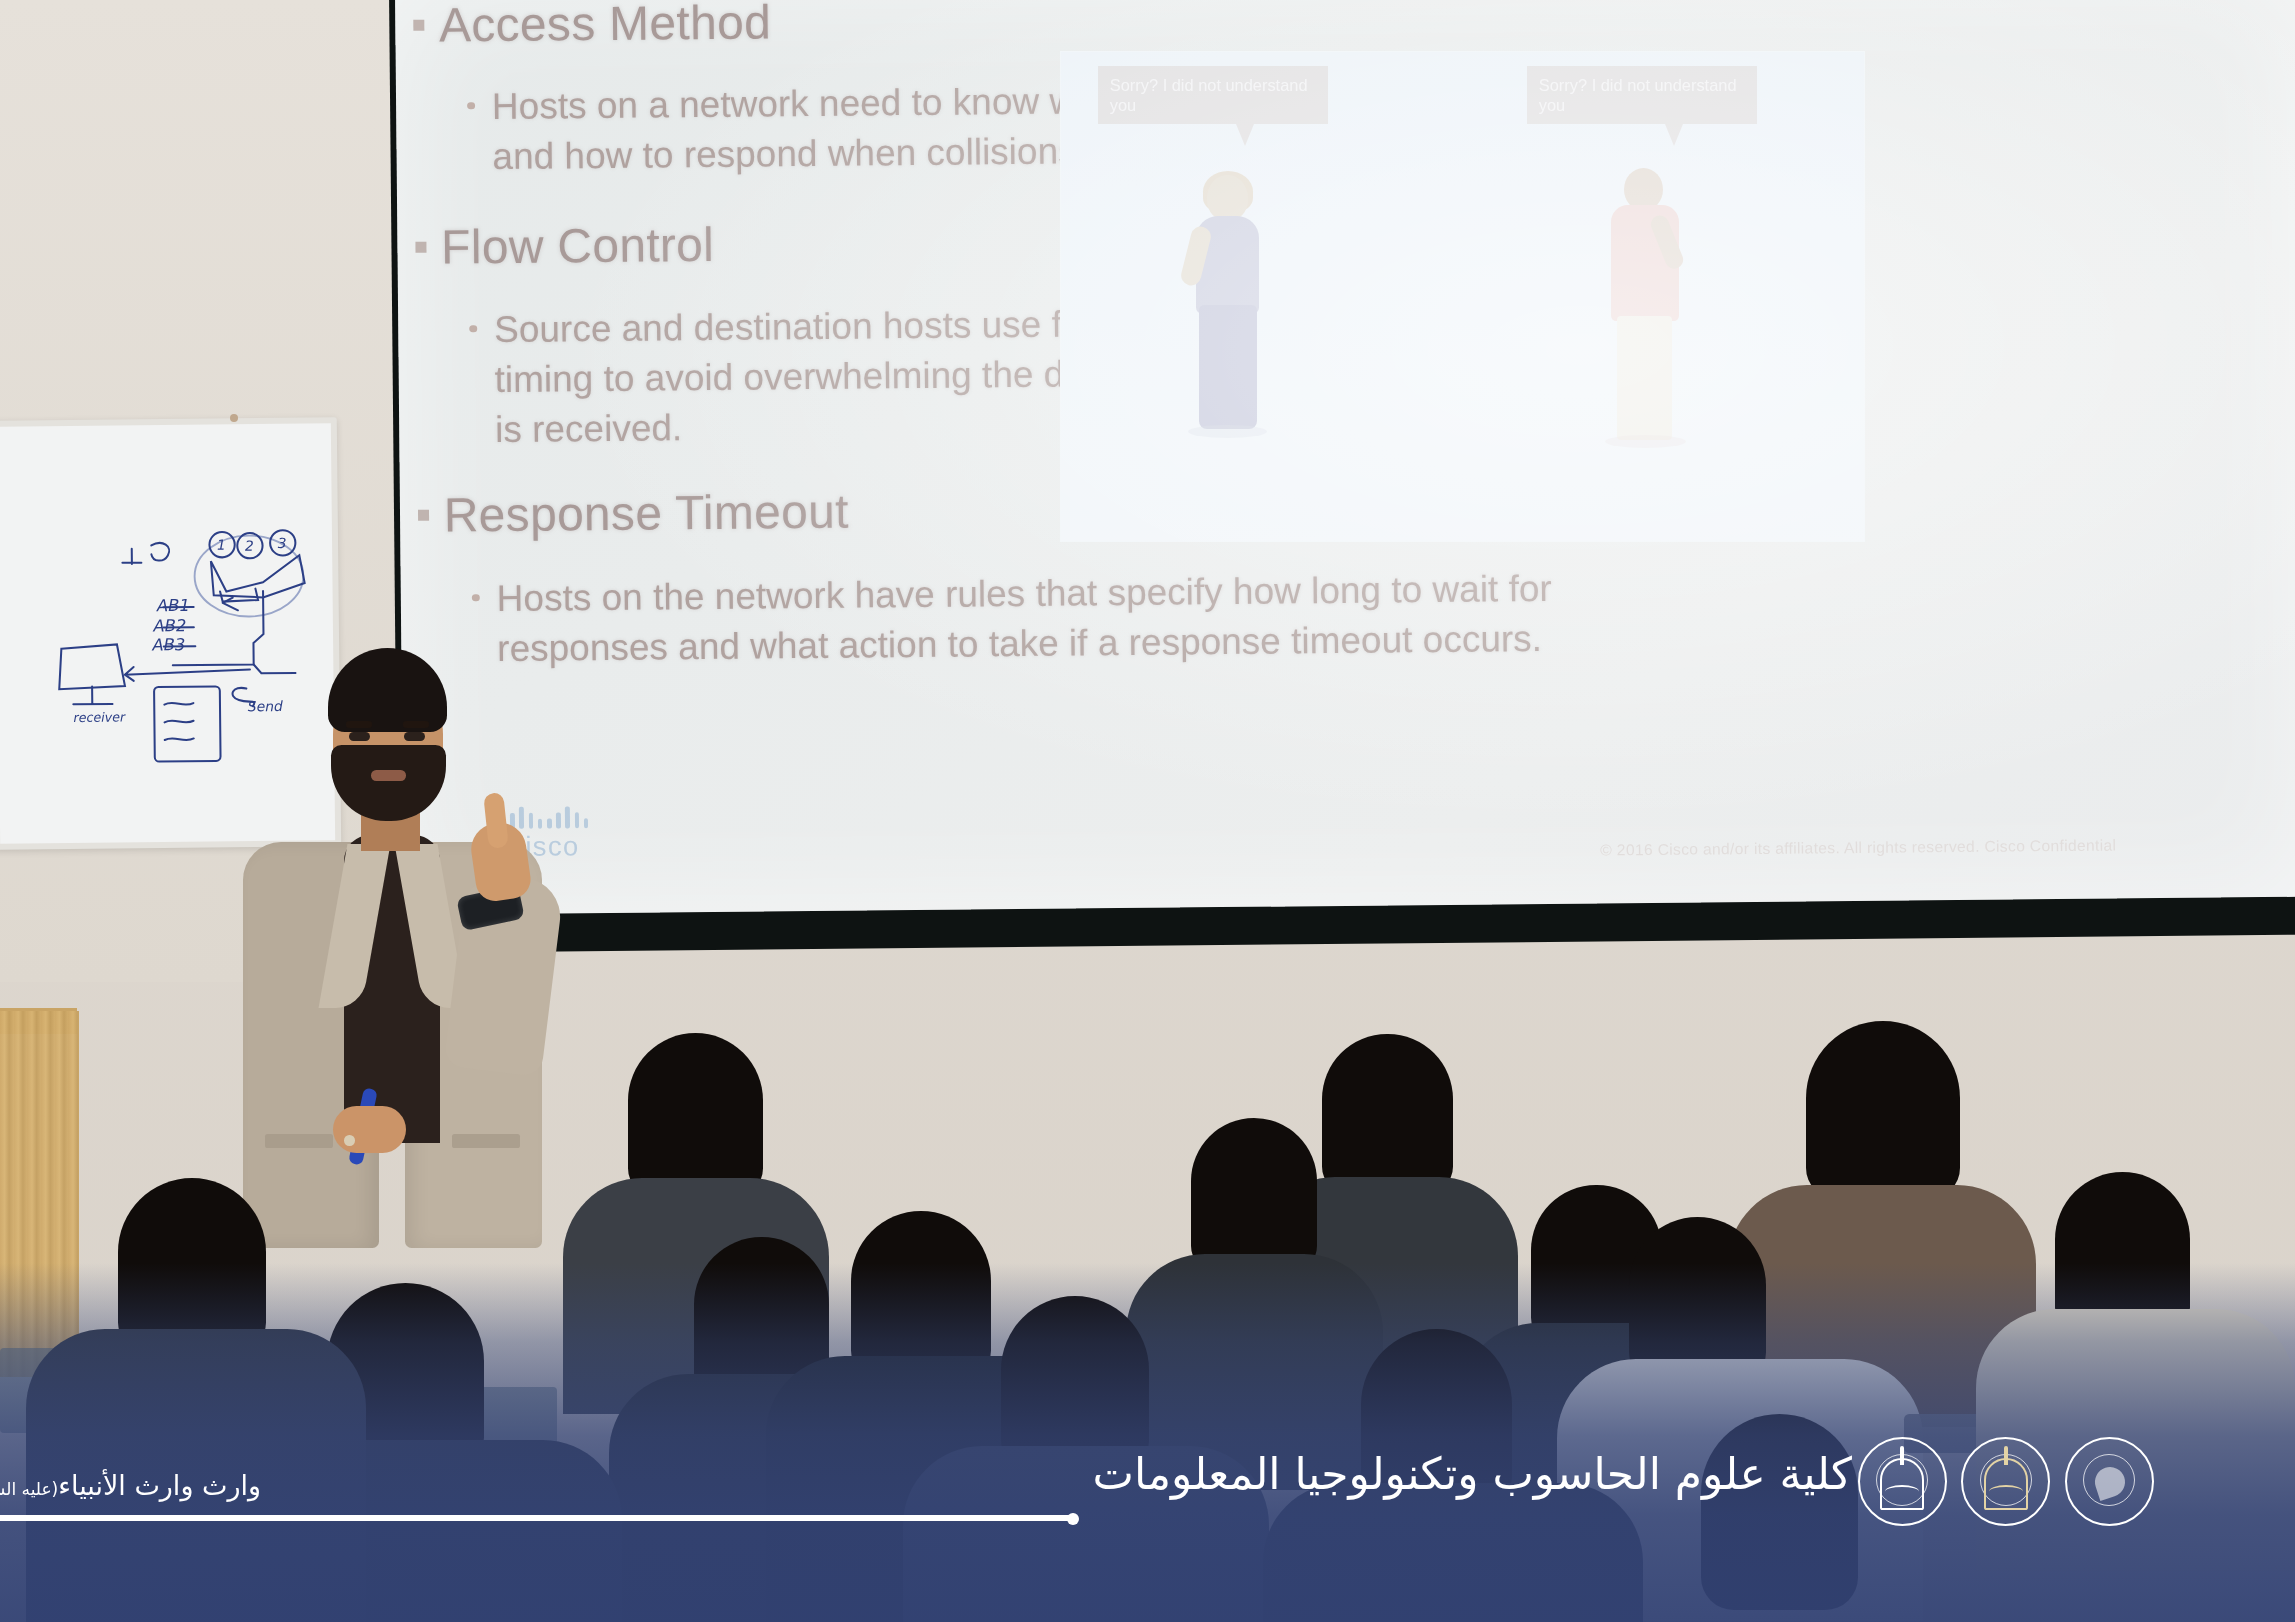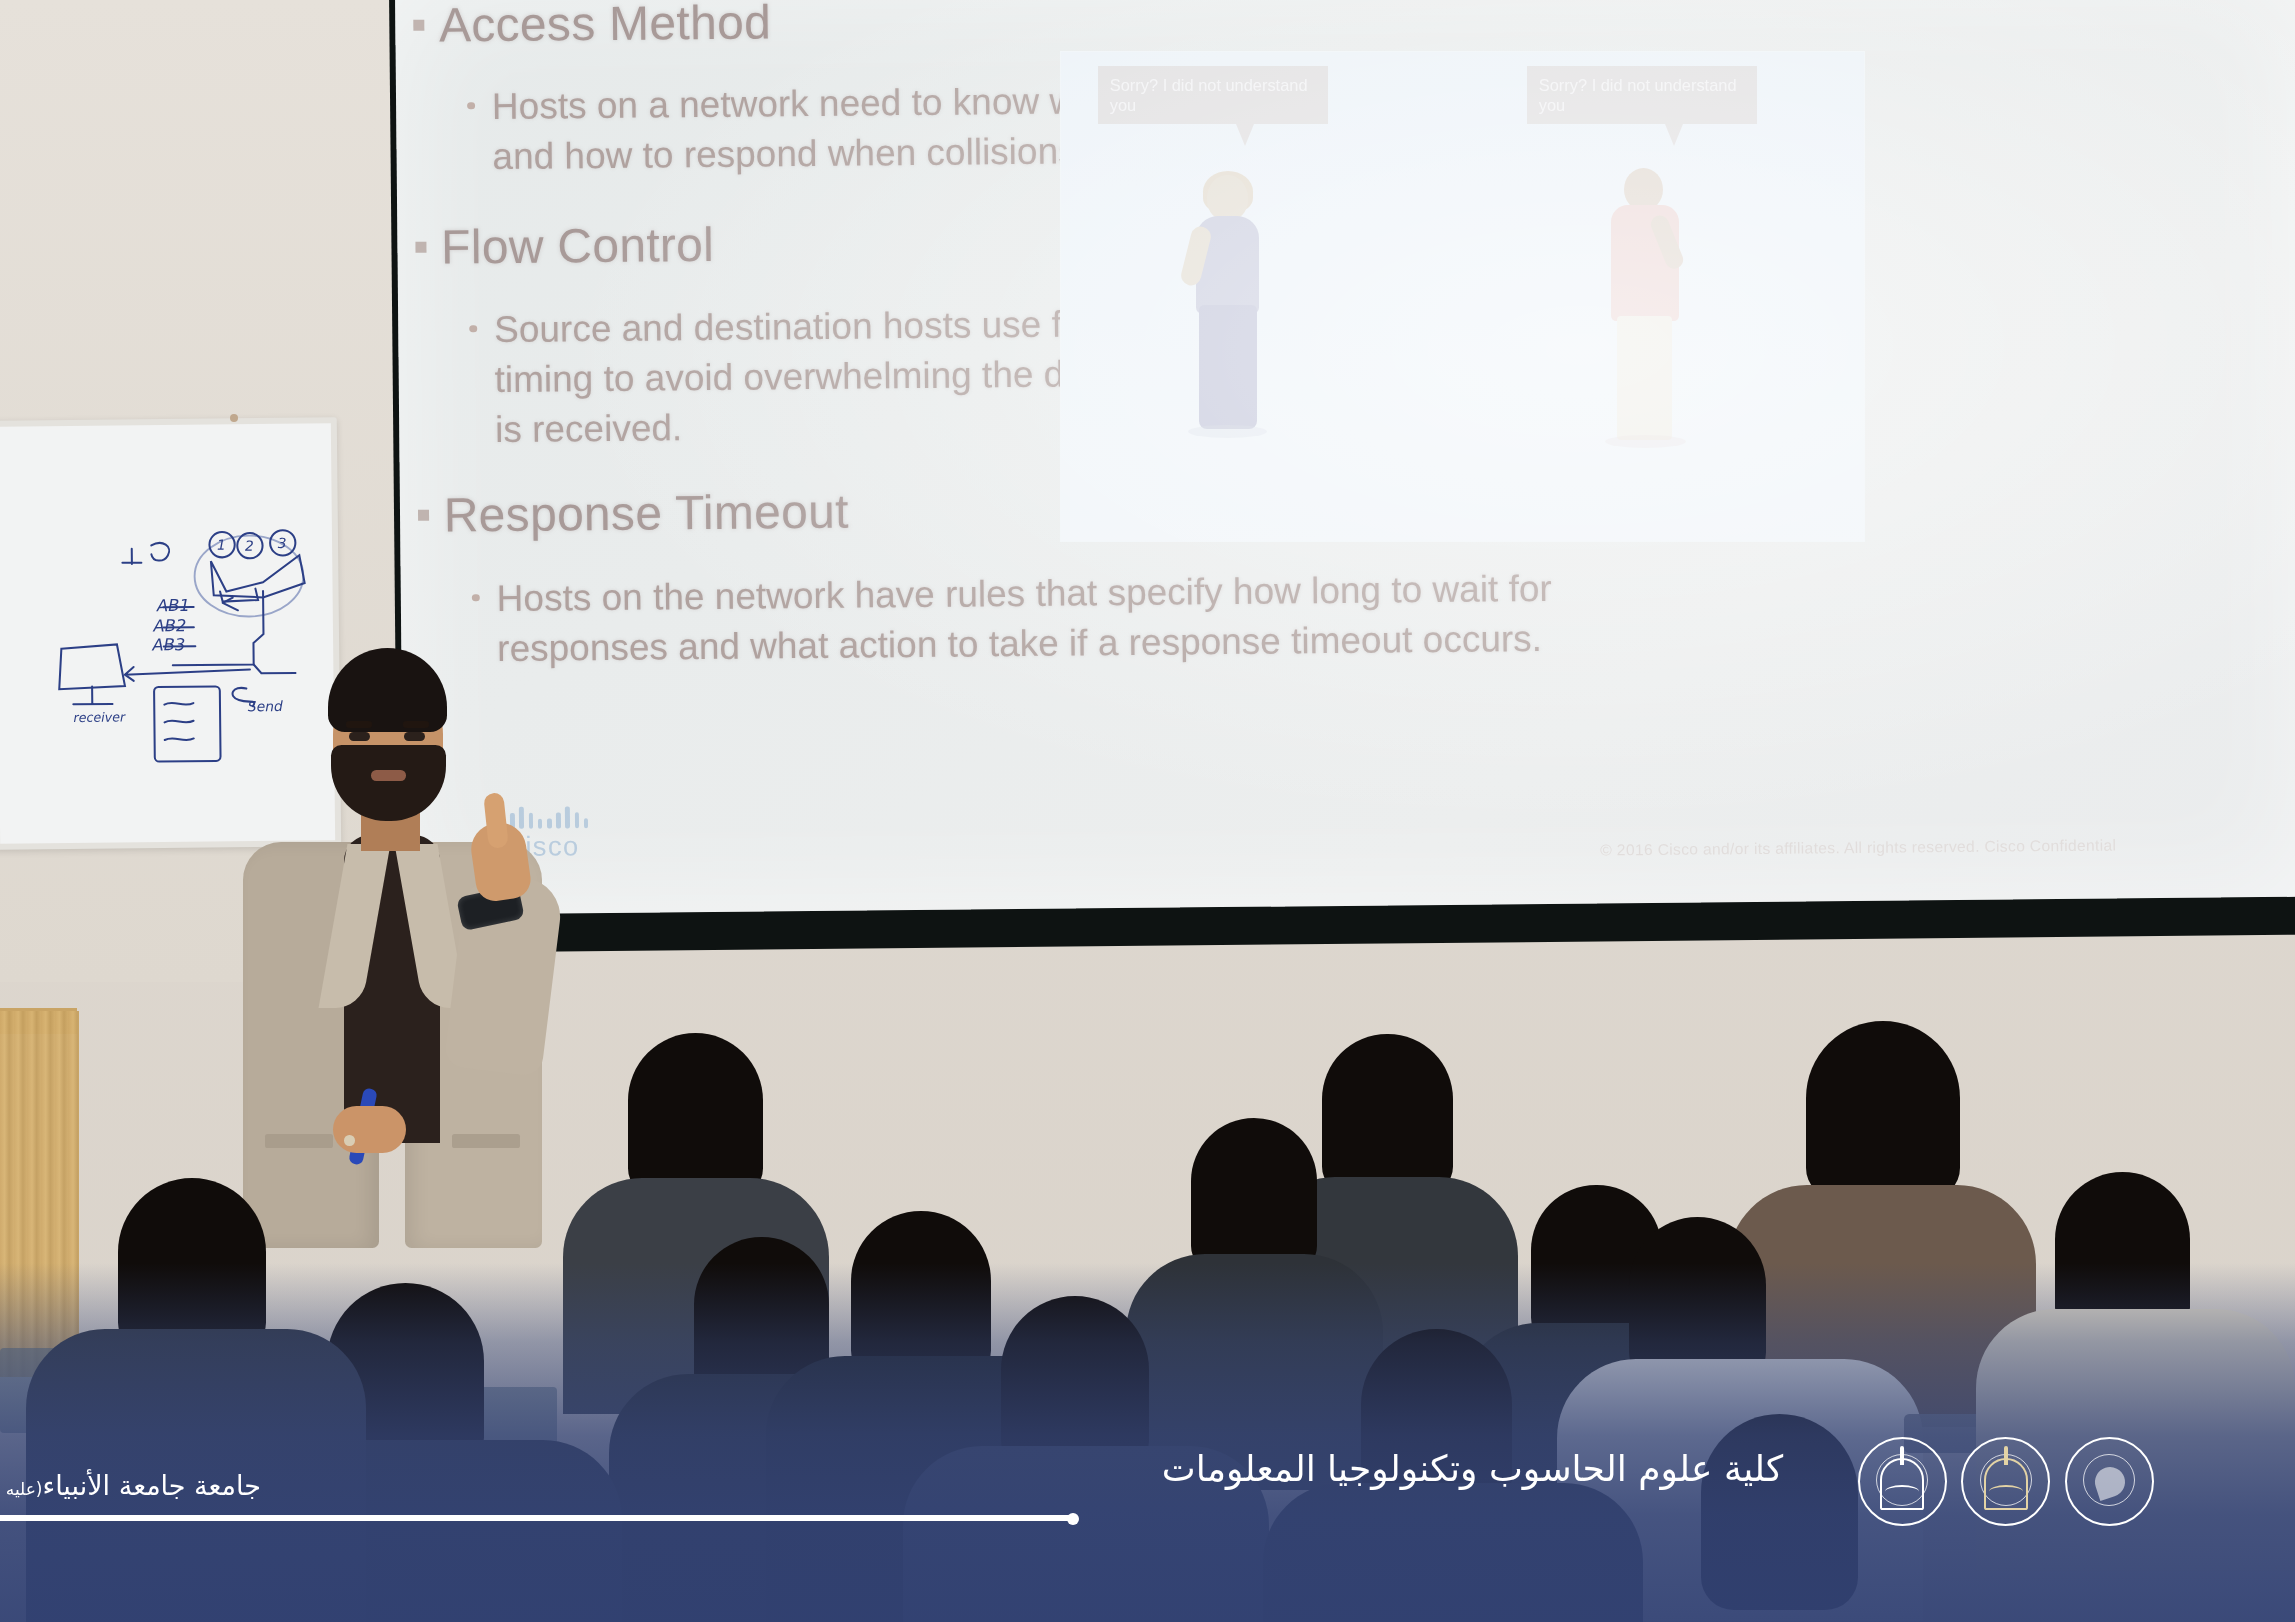--- a/index.html
+++ b/index.html
@@ -175,21 +175,21 @@
          box-shadow:0 0 0 0 rgba(0,0,0,0); }
   .rule-dot{ position:absolute; left:1067px; top:1513px; width:11.8px; height:11.8px;
          border-radius:50%; background:#ffffff; }
 
   .ar-univ{ position:absolute; right:2034px; top:1470px; width:275px; text-align:right;
             color:#ffffff; font-size:27px; direction:rtl; white-space:nowrap;
             font-family:"DejaVu Sans",sans-serif; }
   .ar-univ .sm{ font-size:17px; }
 
   .college{ position:absolute; left:1093px; top:1449px; width:759px; text-align:center; }
-  .college .ar{ color:#ffffff; font-size:36px; direction:rtl; line-height:1.12;
+  .college .ar{ color:#ffffff; font-size:44px; direction:rtl; line-height:1.12;
                 font-family:"DejaVu Sans",sans-serif; white-space:nowrap; }
   .college .en{ color:#ffffff; font-size:21.6px; letter-spacing:1px; margin-top:3.9px;
                 font-weight:bold; white-space:nowrap; }
 
   .logos{ position:absolute; left:1858px; top:1437px; display:flex; gap:14.4px; }
   .logo{ width:89px; height:89px; border-radius:50%; border:2.6px solid #ffffff;
          position:relative; display:flex; align-items:center; justify-content:center; }
   .logo .seal{ width:63px; height:68px; position:relative; }
   .arch{ position:absolute; left:9.2px; top:10.5px; width:44px; height:52px;
          border:2px solid #ffffff; border-radius:22px 22px 2.6px 2.6px; }
@@ -402,21 +402,21 @@
     <div class="shoulders" style="left:26px;   top:308px; width:340px; height:308px; background:#303541;"></div>
 
     <div class="head" style="left:1701px; top:393px; width:157px; height:196px; border-radius:79px 79px 33px 33px;"></div>
   </div>
 
   <div class="overlay"></div>
   <div class="rule"></div>
   <div class="rule-dot"></div>
 
   <div class="ar-univ">
-    <span>جامعة جامعة الأنبياء</span><span class="sm">(عليه السلام)</span>
+    <span>وارث وارث الأنبياء</span><span class="sm">(عليه السلام)</span>
   </div>
 
   <div class="college">
     <div class="ar">كلية علوم الحاسوب وتكنولوجيا المعلومات</div>
   </div>
 
   <div class="logos">
     <div class="logo">
       <div class="seal">
         <div class="seal-ring"></div>

